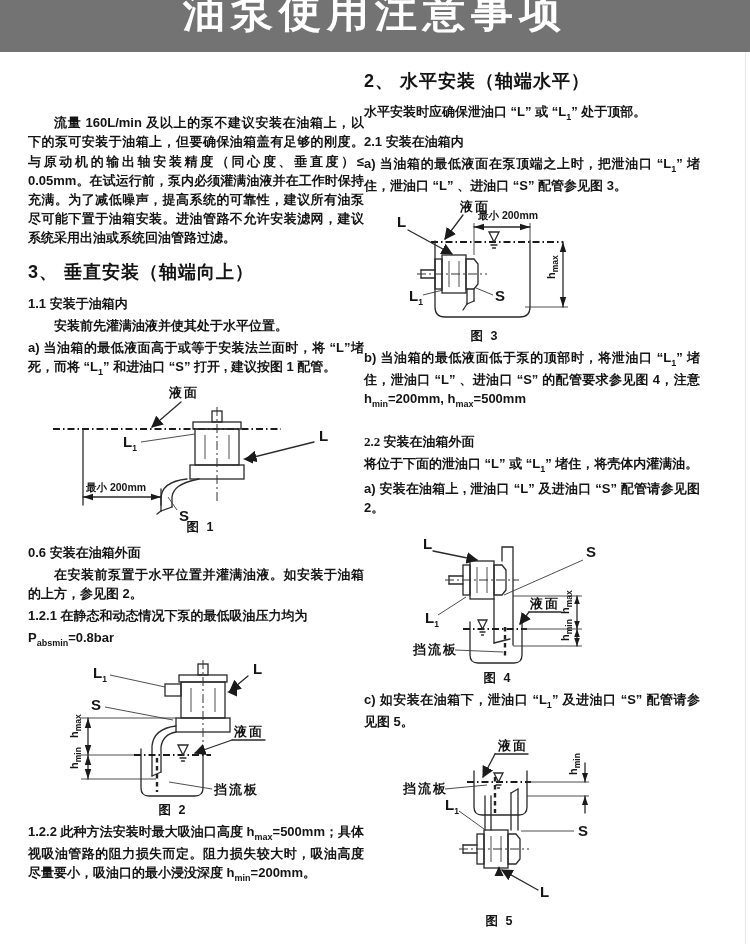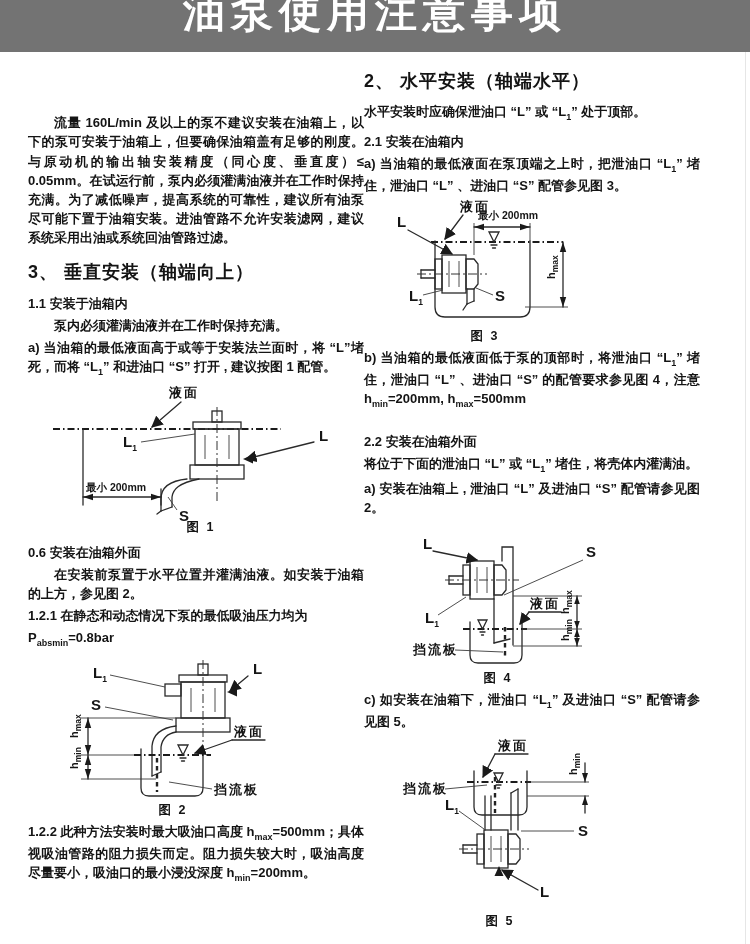--- a/index.html
+++ b/index.html
@@ -43,21 +43,21 @@
     <div class="title">油泵使用注意事项</div>
   </div>
 
   <div class="cols">
 
     <div class="col">
       <p class="indent intro">流量 160L/min 及以上的泵不建议安装在油箱上，以下的泵可安装于油箱上，但要确保油箱盖有足够的刚度。与原动机的输出轴安装精度（同心度、垂直度）≤ 0.05mm。在试运行前，泵内必须灌满油液并在工作时保持充满。为了减低噪声，提高系统的可靠性，建议所有油泵尽可能下置于油箱安装。进油管路不允许安装滤网，建议系统采用出油或系统回油管路过滤。</p>
 
       <h2 class="sec">3、 垂直安装（轴端向上）</h2>
       <h3 class="sub">1.1 安装于油箱内</h3>
-      <p class="indent">泵内必须灌满油液并在工作时保持充满。</p>
+      <p class="indent">安装前先灌满油液并使其处于水平位置。</p>
       <p>a) 当油箱的最低液面高于或等于安装法兰面时，将 “L”堵死，而将 “L<sub>1</sub>” 和进油口 “S” 打开 , 建议按图 1 配管。</p>
 
       <svg class="fig" width="330" height="152" viewBox="0 0 330 152">
         <defs>
           <marker id="arrTip" viewBox="0 0 10 10" refX="9" refY="5" markerWidth="9" markerHeight="9" orient="auto-start-reverse">
             <path d="M0,0 L10,5 L0,10 z" fill="#1a1a1a"></path>
           </marker>
         </defs>
         <line class="lvl" x1="22" y1="46" x2="250" y2="46"></line>
         <text class="zh" x="138" y="14">液面</text>
@@ -204,21 +204,21 @@
           <line class="thin" x1="158" y1="108" x2="201" y2="108"></line>
           <line class="ln" x1="196" y1="43" x2="196" y2="108"></line>
           <path class="ah" d="M196,43 l-3.2,10 h6.4 z"></path>
           <path class="ah" d="M196,108 l-3.2,-10 h6.4 z"></path>
           <text class="dimv" transform="rotate(-90 188 80)" x="188" y="80"><tspan>h</tspan><tspan class="subt" dy="3">max</tspan></text>
         </g>
         <text class="cap" x="118" y="141">图 3</text>
       </svg>
 
       <p>b) 当油箱的最低液面低于泵的顶部时，将泄油口 “L<sub>1</sub>” 堵住，泄油口 “L” 、进油口 “S” 的配管要求参见图 4，注意 h<sub>min</sub>=200mm, h<sub>max</sub>=500mm</p>
-      <h3 class="sub" style="margin-top:21px;">2.2  安装在油箱外面</h3>
+      <h3 class="sub" style="margin-top:21px;font-family:Liberation Serif, serif;">2.2  安装在油箱外面</h3>
       <p>将位于下面的泄油口 “L” 或 “L<sub>1</sub>” 堵住，将壳体内灌满油。</p>
       <p>a) 安装在油箱上 , 泄油口 “L” 及进油口 “S” 配管请参见图 2。</p>
 
       <svg class="fig" width="330" height="165" viewBox="0 0 330 165">
         <g transform="translate(96,40)">
           <line class="ln" x1="-14" y1="15" x2="0" y2="15"></line>
           <line class="ln" x1="-14" y1="23" x2="0" y2="23"></line>
           <line class="ln" x1="-14" y1="15" x2="-14" y2="23"></line>
           <rect class="ln" x="0" y="4" width="7" height="30"></rect>
           <rect class="ln" x="7" y="0" width="24" height="38"></rect>

